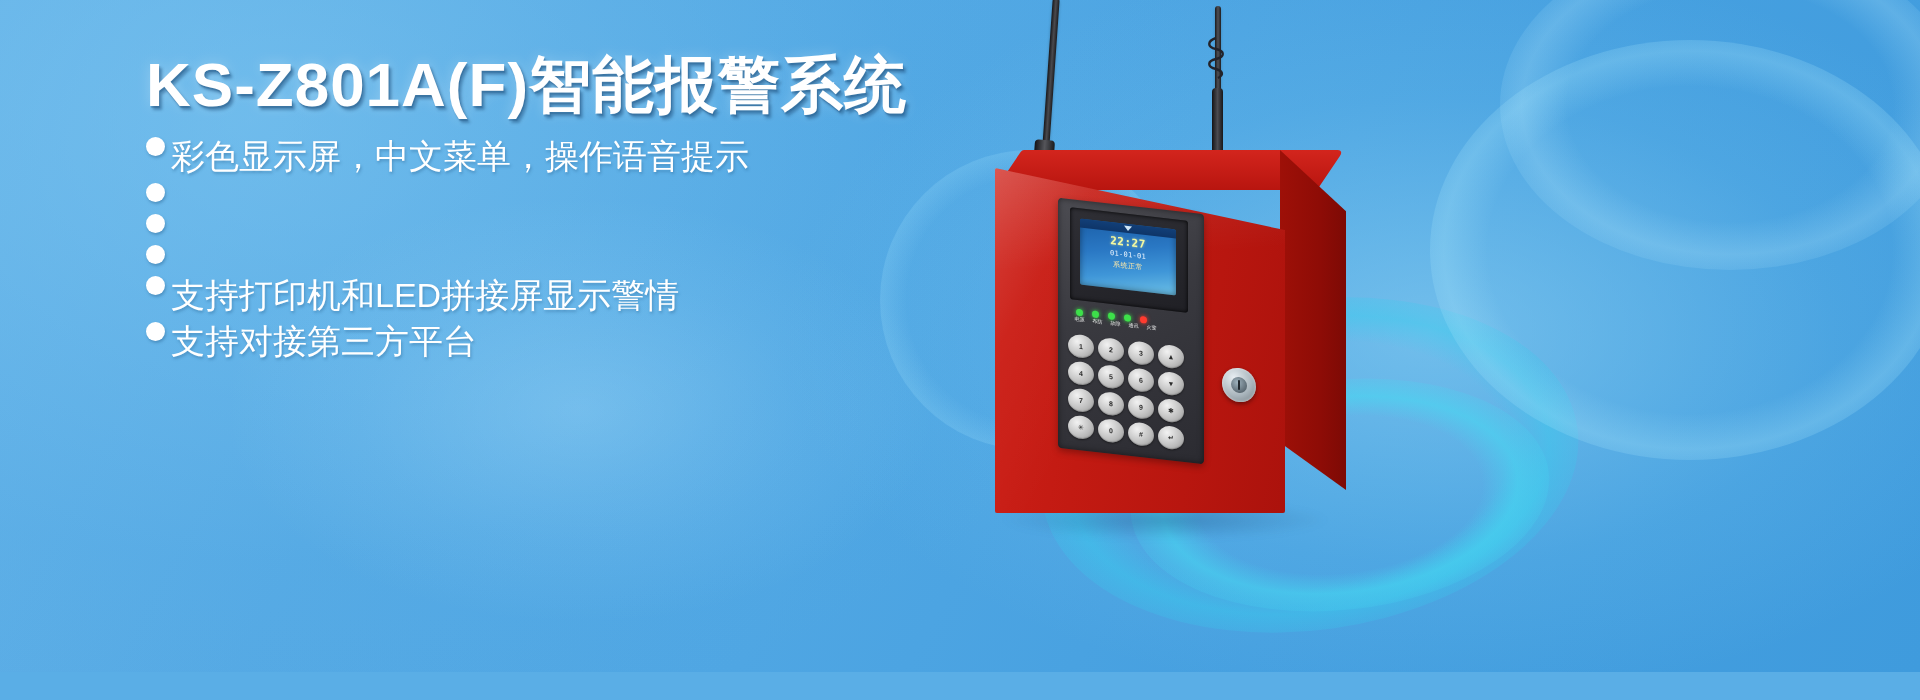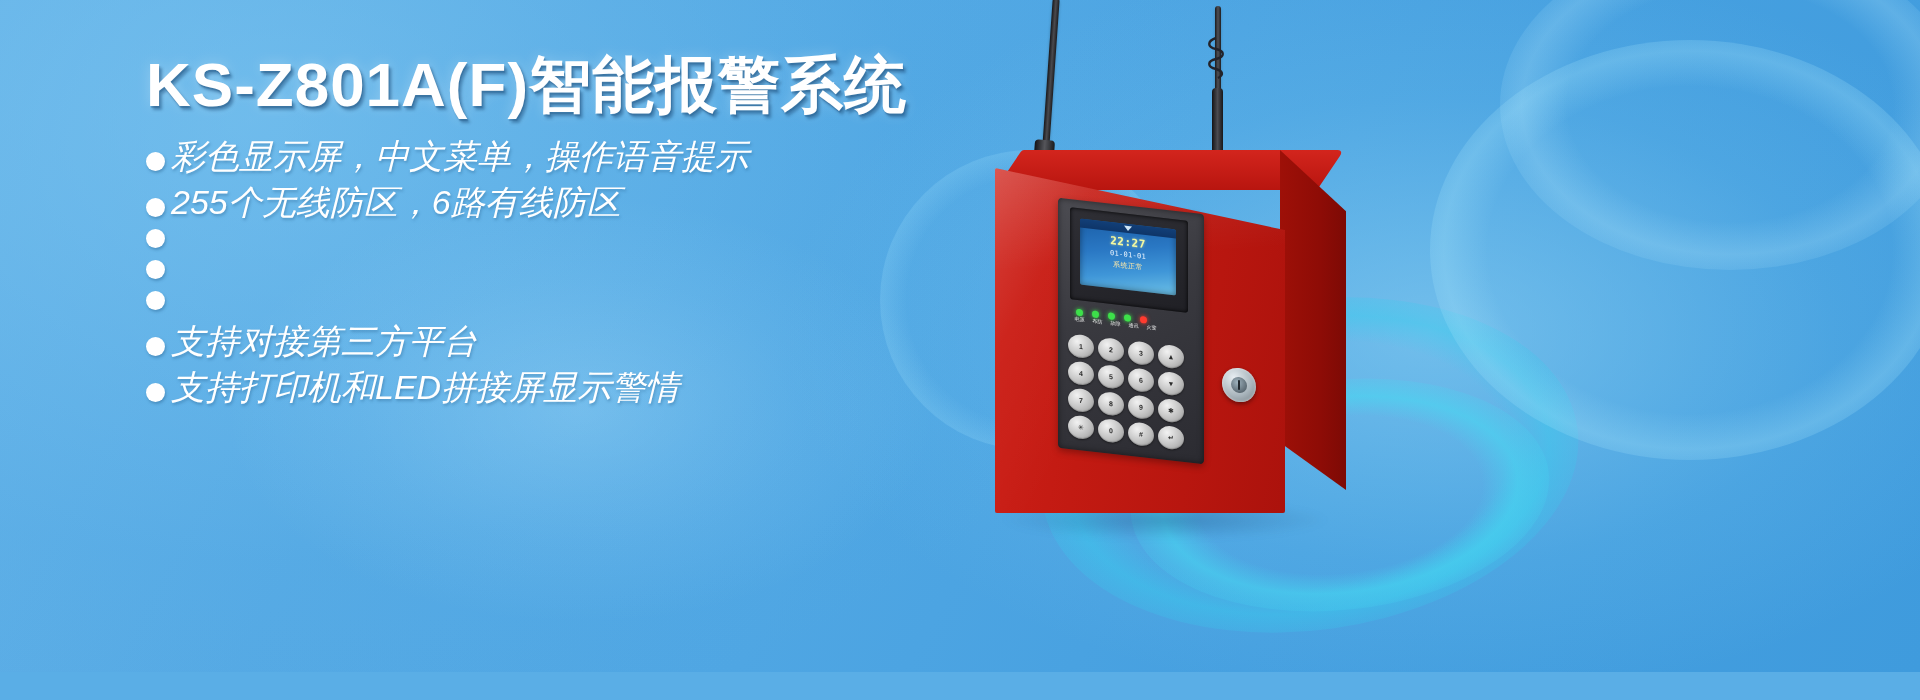--- a/index.html
+++ b/index.html
@@ -50,25 +50,24 @@
   .title{
     font-size:62px;line-height:1.05;font-weight:700;color:#ffffff;
     letter-spacing:1px;white-space:nowrap;
     text-shadow:
       3px 4px 3px rgba(30,80,125,0.48),
       1px 2px 1px rgba(40,95,140,0.40),
       0 0 14px rgba(255,255,255,0.25);
   }
   .features{list-style:none;margin:22px 0 0 0;padding:0;}
   .features li{
-    display:flex;align-items:flex-end;
+    display:flex;align-items:flex-start;
     color:#ffffff;font-size:34px;line-height:1.0;margin-bottom:12px;
     text-shadow:1px 2px 3px rgba(35,90,135,0.40);
     white-space:nowrap;
-    font-style:italic;
   }
   .bullet{
     flex:0 0 auto;width:19px;height:19px;border-radius:50%;
     background:#ffffff;display:inline-block;margin-right:6px;
     box-shadow:1px 2px 3px rgba(35,90,135,0.40);
     position:relative;top:-2px;
   }
   .feat-text{display:inline-block;}
 
   
@@ -239,38 +238,34 @@
 
   <div class="copy">
     <div class="title">KS-Z801A(F)智能报警系统</div>
     <ul class="features">
       <li>
         <span class="bullet"></span>
         <span class="feat-text">彩色显示屏，中文菜单，操作语音提示</span>
       </li>
       <li>
         <span class="bullet"></span>
-        <span class="feat-text">255个无线防区，6路有线防区</span>
-      </li>
-      <li>
-        <span class="bullet"></span>
-      </li>
-      <li>
-        <span class="bullet"></span>
-      </li>
-      <li>
-        <span class="bullet"></span>
+      </li>
+      <li>
+        <span class="bullet"></span>
+      </li>
+      <li>
+        <span class="bullet"></span>
+      </li>
+      <li>
+        <span class="bullet"></span>
+        <span class="feat-text">支持打印机和LED拼接屏显示警情</span>
       </li>
       <li>
         <span class="bullet"></span>
         <span class="feat-text">支持对接第三方平台</span>
-      </li>
-      <li>
-        <span class="bullet"></span>
-        <span class="feat-text">支持打印机和LED拼接屏显示警情</span>
       </li>
     </ul>
   </div>
 
   <div class="device">
 
     <div class="ant ant-left"></div>
     <div class="ant ant-left-base"></div>
     <div class="ant ant-right"></div>
     <div class="ant ant-right-lower"></div>

